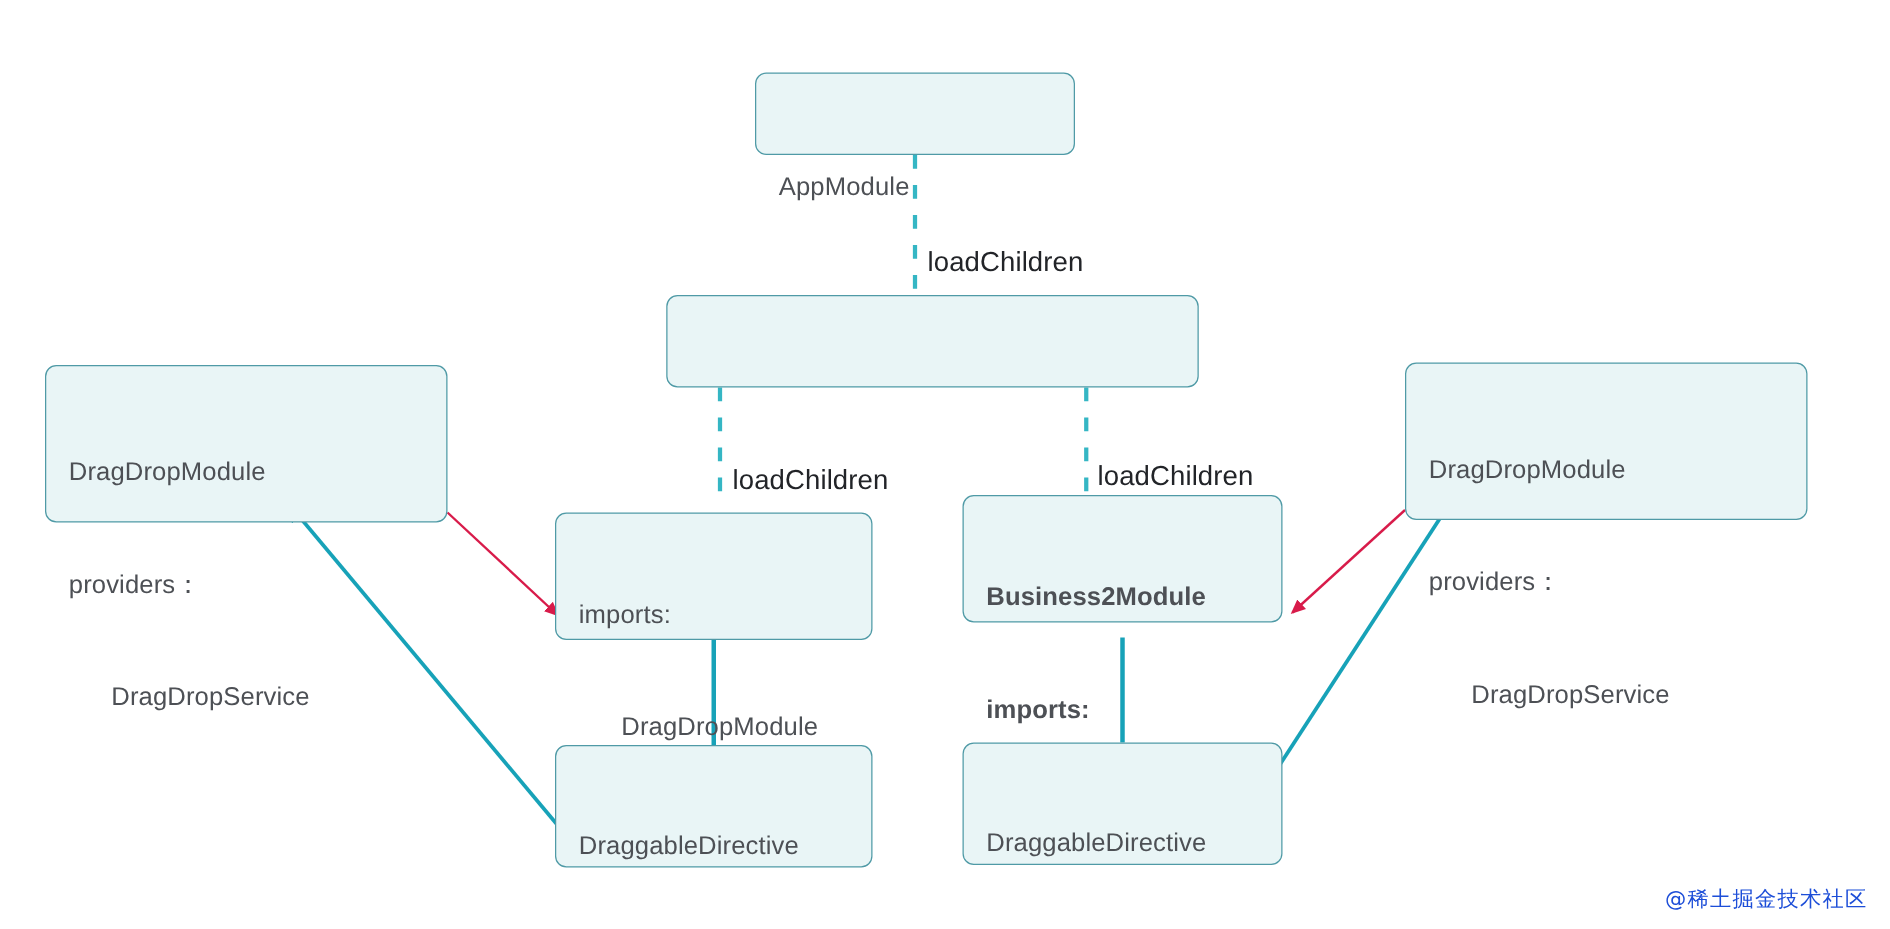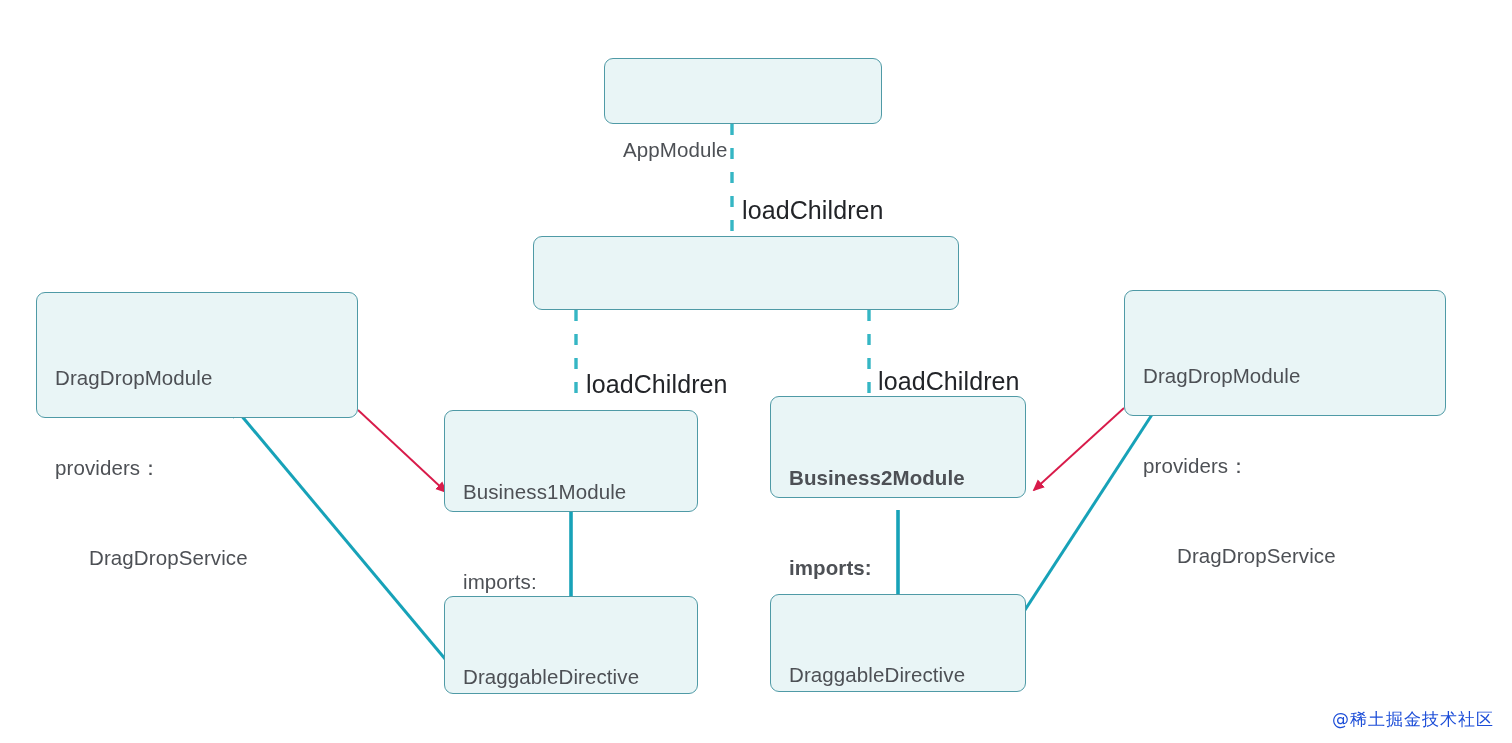--- a/index.html
+++ b/index.html
@@ -36,21 +36,21 @@
     line-height: 30px;
     padding: 10px 0 0 18px;
     white-space: pre;
     letter-spacing: 0.1px;
   }
   .node .ln { display: block; }
   .node .ind { padding-left: 34px; }
   .edge-label {
     position: absolute;
     color: #222428;
-    font-size: 25px;
+    font-size: 22px;
     line-height: 24px;
     white-space: pre;
     letter-spacing: 0.1px;
   }
   .watermark {
     position: absolute;
     right: 18px;
     bottom: 12px;
     color: #1d4ed8;
     font-size: 17px;
@@ -86,42 +86,41 @@
 
     <line x1="358" y1="410" x2="446" y2="492" stroke="#d81b4a" stroke-width="1.9" marker-end="url(#red-arrow)"></line>
 
     <line x1="1124" y1="408" x2="1034" y2="490" stroke="#d81b4a" stroke-width="1.9" marker-end="url(#red-arrow)"></line>
 
     <line x1="456" y1="672" x2="230" y2="402" stroke="#17a2b8" stroke-width="3.0" marker-end="url(#teal-arrow)"></line>
 
     <line x1="986" y1="670" x2="1168" y2="390" stroke="#17a2b8" stroke-width="3.0" marker-end="url(#teal-arrow)"></line>
   </svg>
 
-  <div class="node" style="left:604px; top:58px; width:278px; height:66px; padding-top:16px;">
+  <div class="node" style="left:604px; top:58px; width:256px; height:66px; padding-top:16px;">
     <span class="ln">AppModule</span>
   </div>
 
   <div class="node" style="left:533px; top:236px; width:426px; height:74px;">
     <span class="ln"></span>
   </div>
 
   <div class="node" style="left:36px; top:292px; width:322px; height:126px;">
     <span class="ln">DragDropModule</span>
     <span class="ln">providers：</span>
     <span class="ln ind">DragDropService</span>
   </div>
 
   <div class="node" style="left:1124px; top:290px; width:322px; height:126px;">
     <span class="ln">DragDropModule</span>
     <span class="ln">providers：</span>
     <span class="ln ind">DragDropService</span>
   </div>
 
   <div class="node" style="left:444px; top:410px; width:254px; height:102px; padding-top:6px;">
-    <span class="ln">Business1Module</span>
     <span class="ln">imports:</span>
     <span class="ln ind">DragDropModule</span>
   </div>
 
   <div class="node" style="left:770px; top:396px; width:256px; height:102px; padding-top:6px;font-weight:bold;">
     <span class="ln">Business2Module</span>
     <span class="ln">imports:</span>
     <span class="ln ind">DragDropModule</span>
   </div>
 

